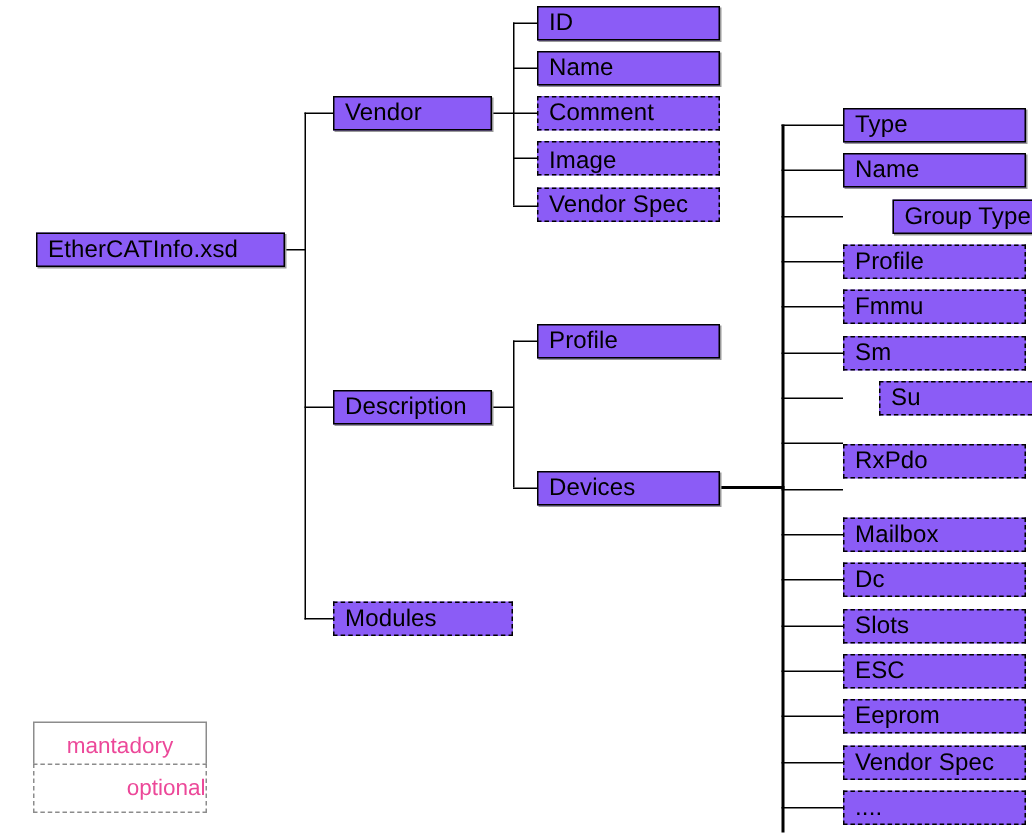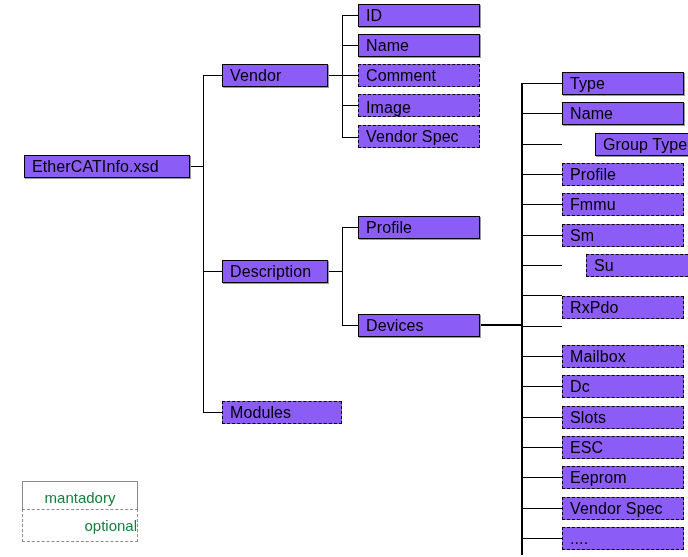--- a/index.html
+++ b/index.html
@@ -40,21 +40,21 @@
   .legend-node {
     position: absolute;
     box-sizing: border-box;
     background: #ffffff;
     display: flex;
     align-items: center;
     justify-content: center;
     height: 33px;
     font-size: 15px;
     line-height: 1;
-    color: #15803d;
+    color: #ec4899;
     white-space: nowrap;
     z-index: 3;
   }
   .legend-node.mandatory {
     border: 1px solid #8c8c8c;
   }
   .legend-node.optional {
     border: 1px dashed #8c8c8c;
   }
   .edge {

